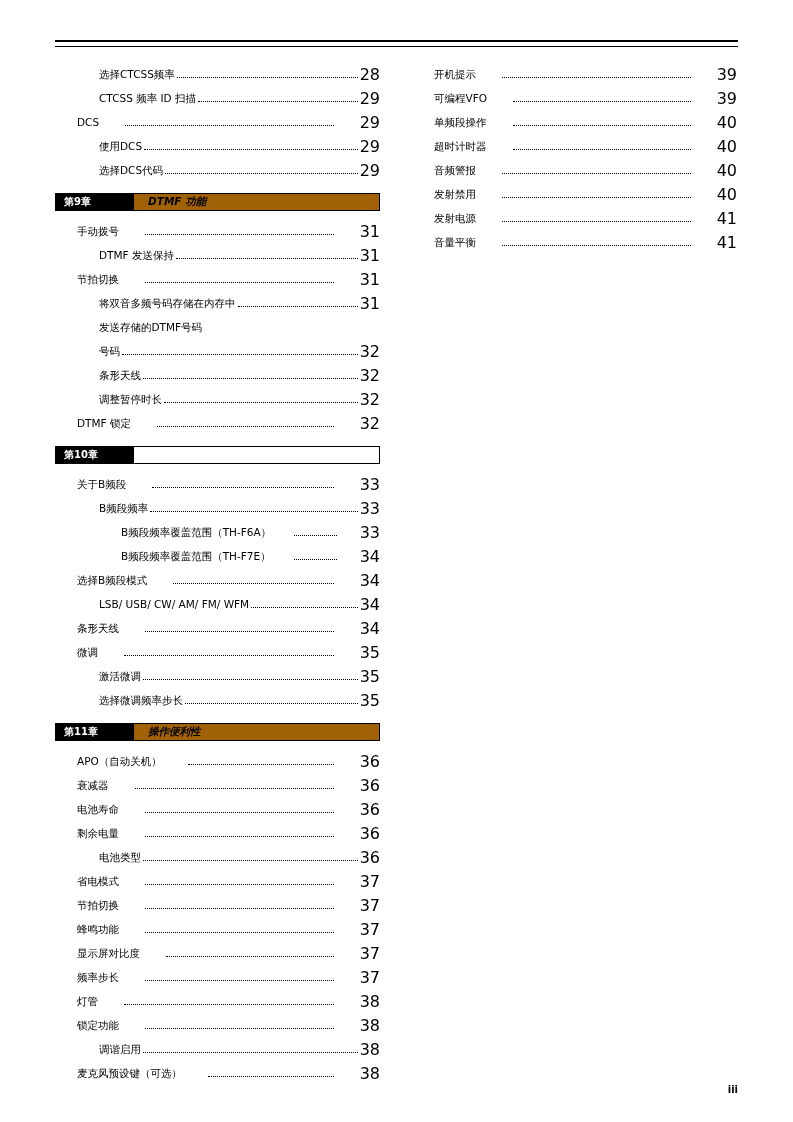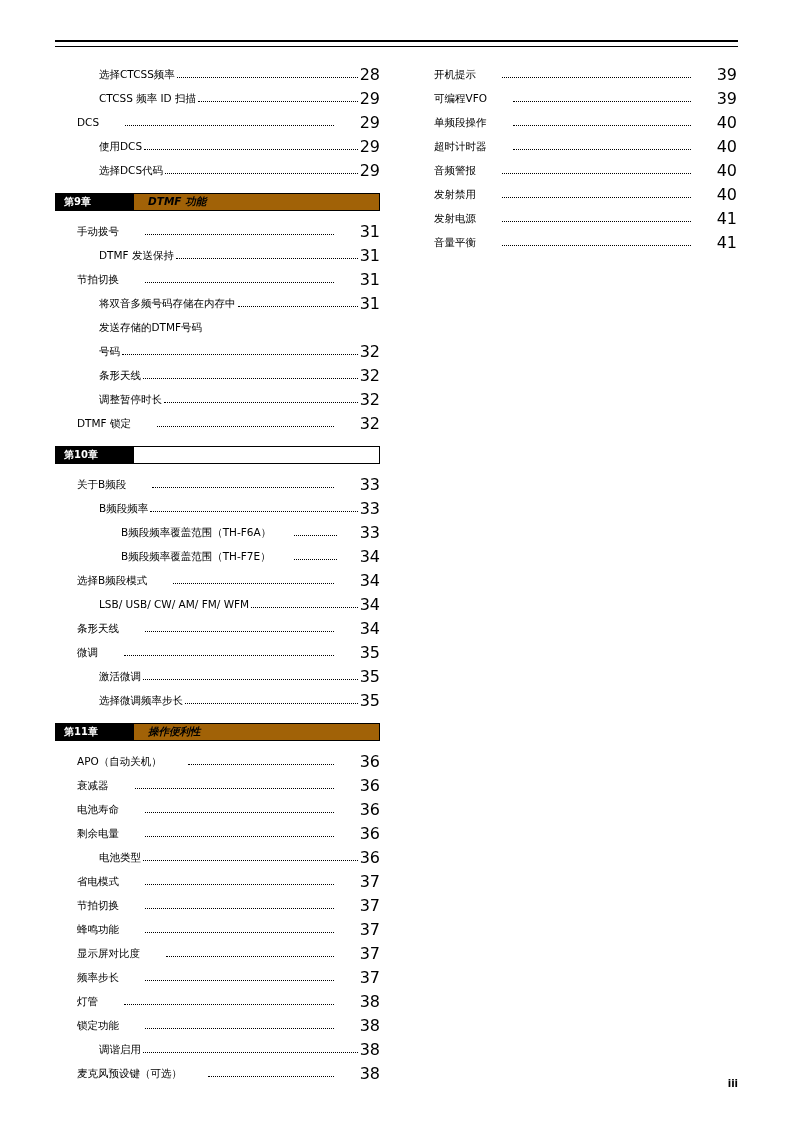--- a/index.html
+++ b/index.html
@@ -103,21 +103,21 @@
     font-style: italic;
     display: flex;
     align-items: center;
     padding-left: 14px;
   }
 
   
   .folio {
     position: absolute;
     right: 55px;
-    bottom: 33px;
+    bottom: 27px;
     font-size: 10px;
     font-weight: bold;
   }
 </style>
 </head>
 <body>
 
 <div class="page">
 
   <div class="top-rule"></div>

